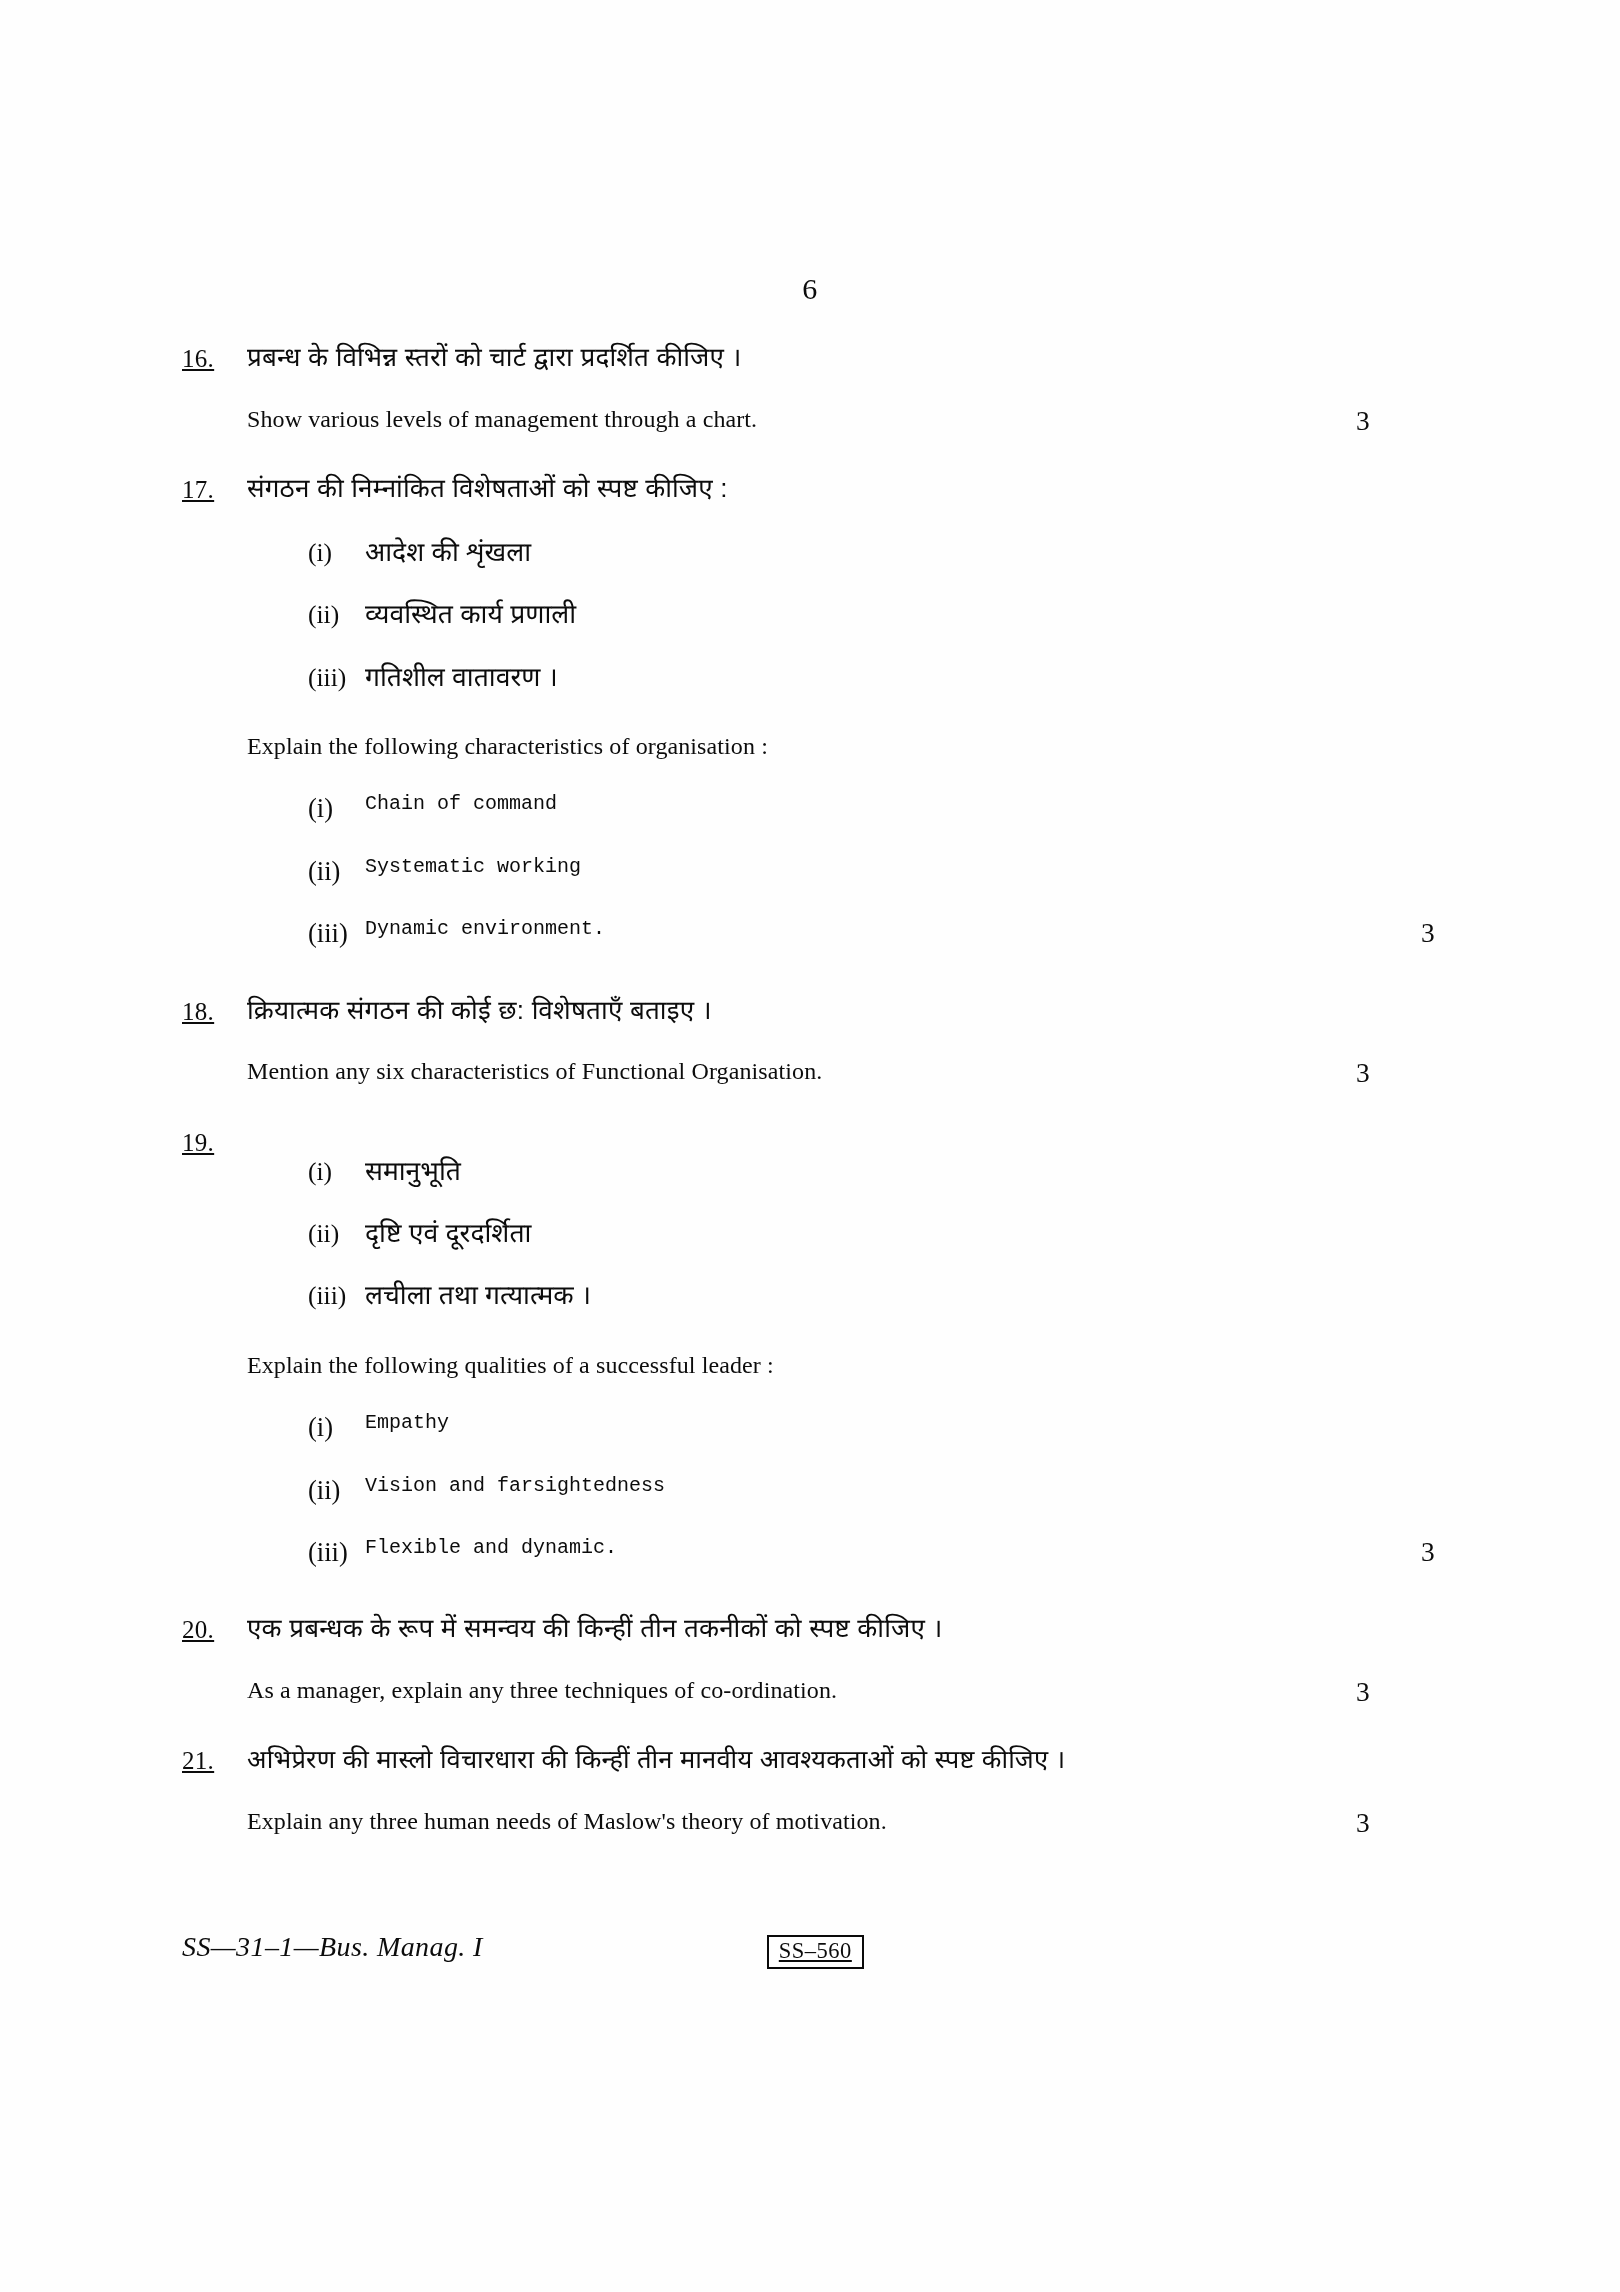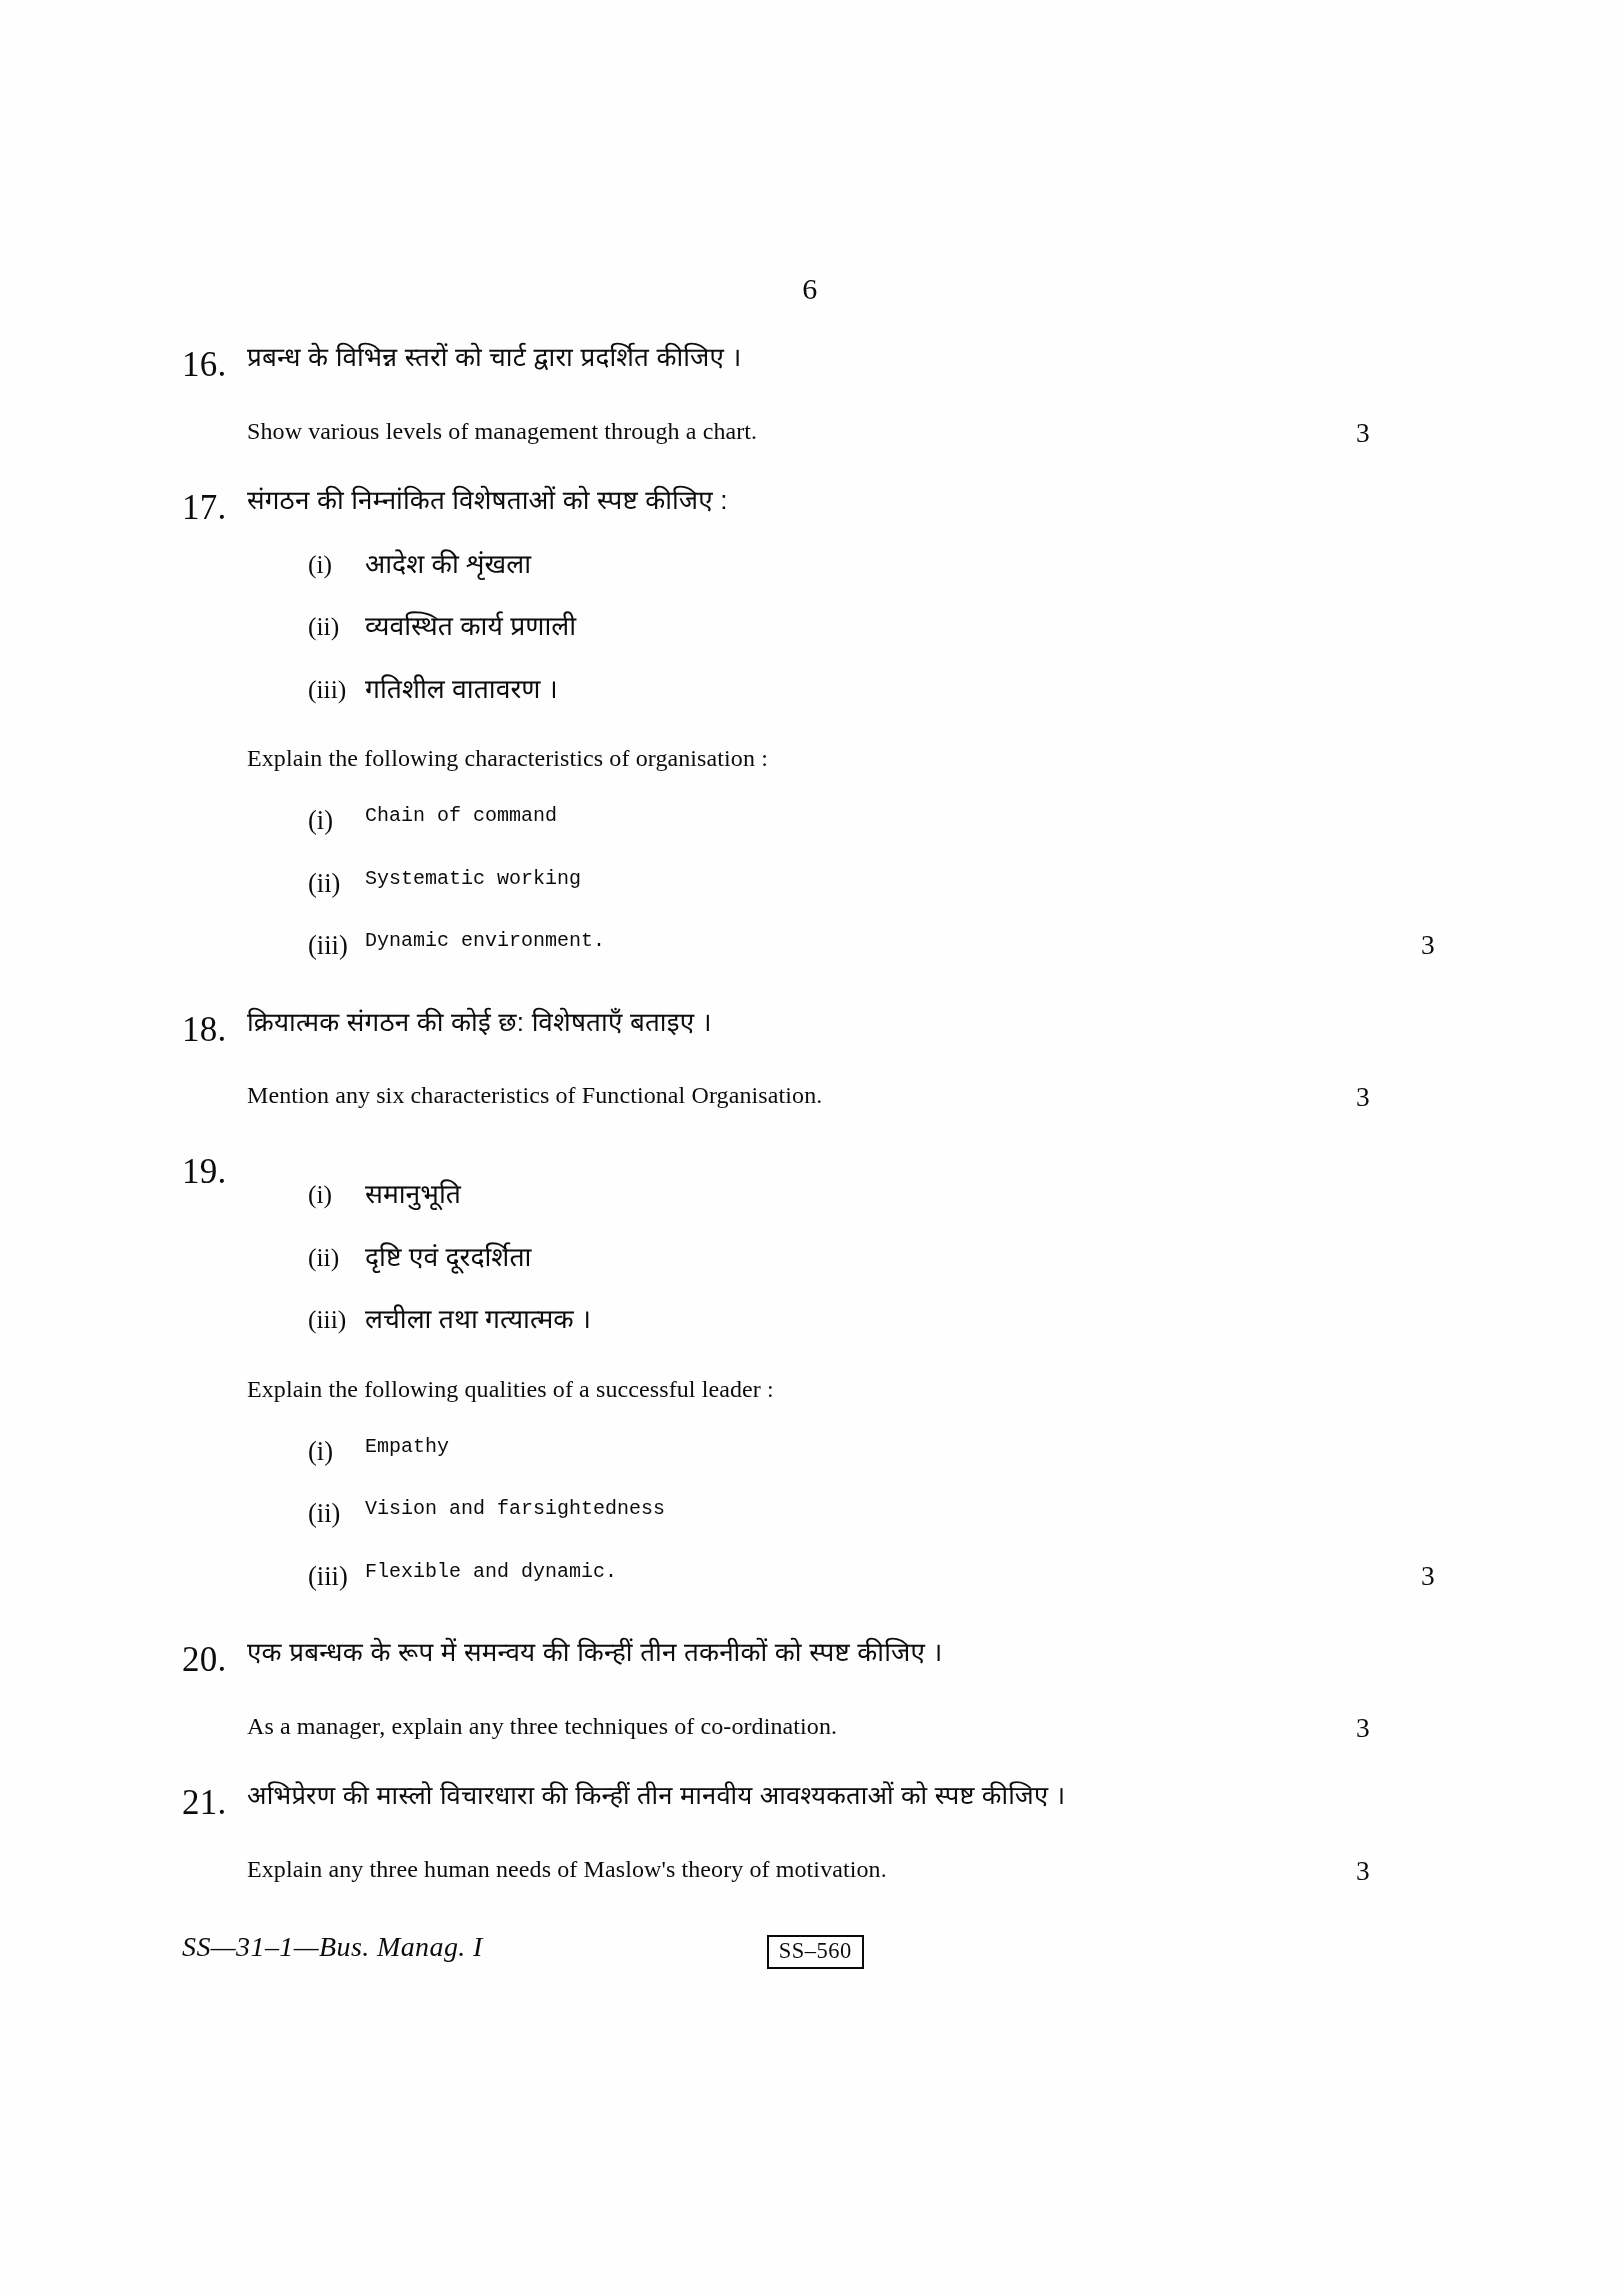--- a/index.html
+++ b/index.html
@@ -51,24 +51,25 @@
   .row {
     position: relative;
     display: flex;
     align-items: flex-start;
     min-height: 27.4px;
   }
 
   .q-num {
     width: 65px;
     flex: 0 0 65px;
-    font-size: 35px;
+    font-size: 25px;
     line-height: 1.25;
     padding-top: 2px;
     letter-spacing: 0.3px;
+    text-decoration: underline;
   }
 
   .q-body {
     flex: 1 1 auto;
     padding-right: 94px;
   }
 
   
   .hi {
     font-family: "Liberation Sans", "DejaVu Sans", sans-serif;
@@ -158,20 +159,21 @@
     position: absolute;
     left: 585px;
     top: 3.9px;
     border: 2.9px solid #0a0a0a;
     padding: 1px 9.8px 2.9px 9.8px;
     font-family: "Liberation Serif", "DejaVu Serif", serif;
     font-size: 22.5px;
     line-height: 1.15;
     letter-spacing: 0.5px;
     background: #ffffff;
+    text-decoration: underline;
   }
 </style>
 </head>
 <body>
 
 <div class="page">
 
   <div class="page-number">6</div>
 
   <div class="content">

